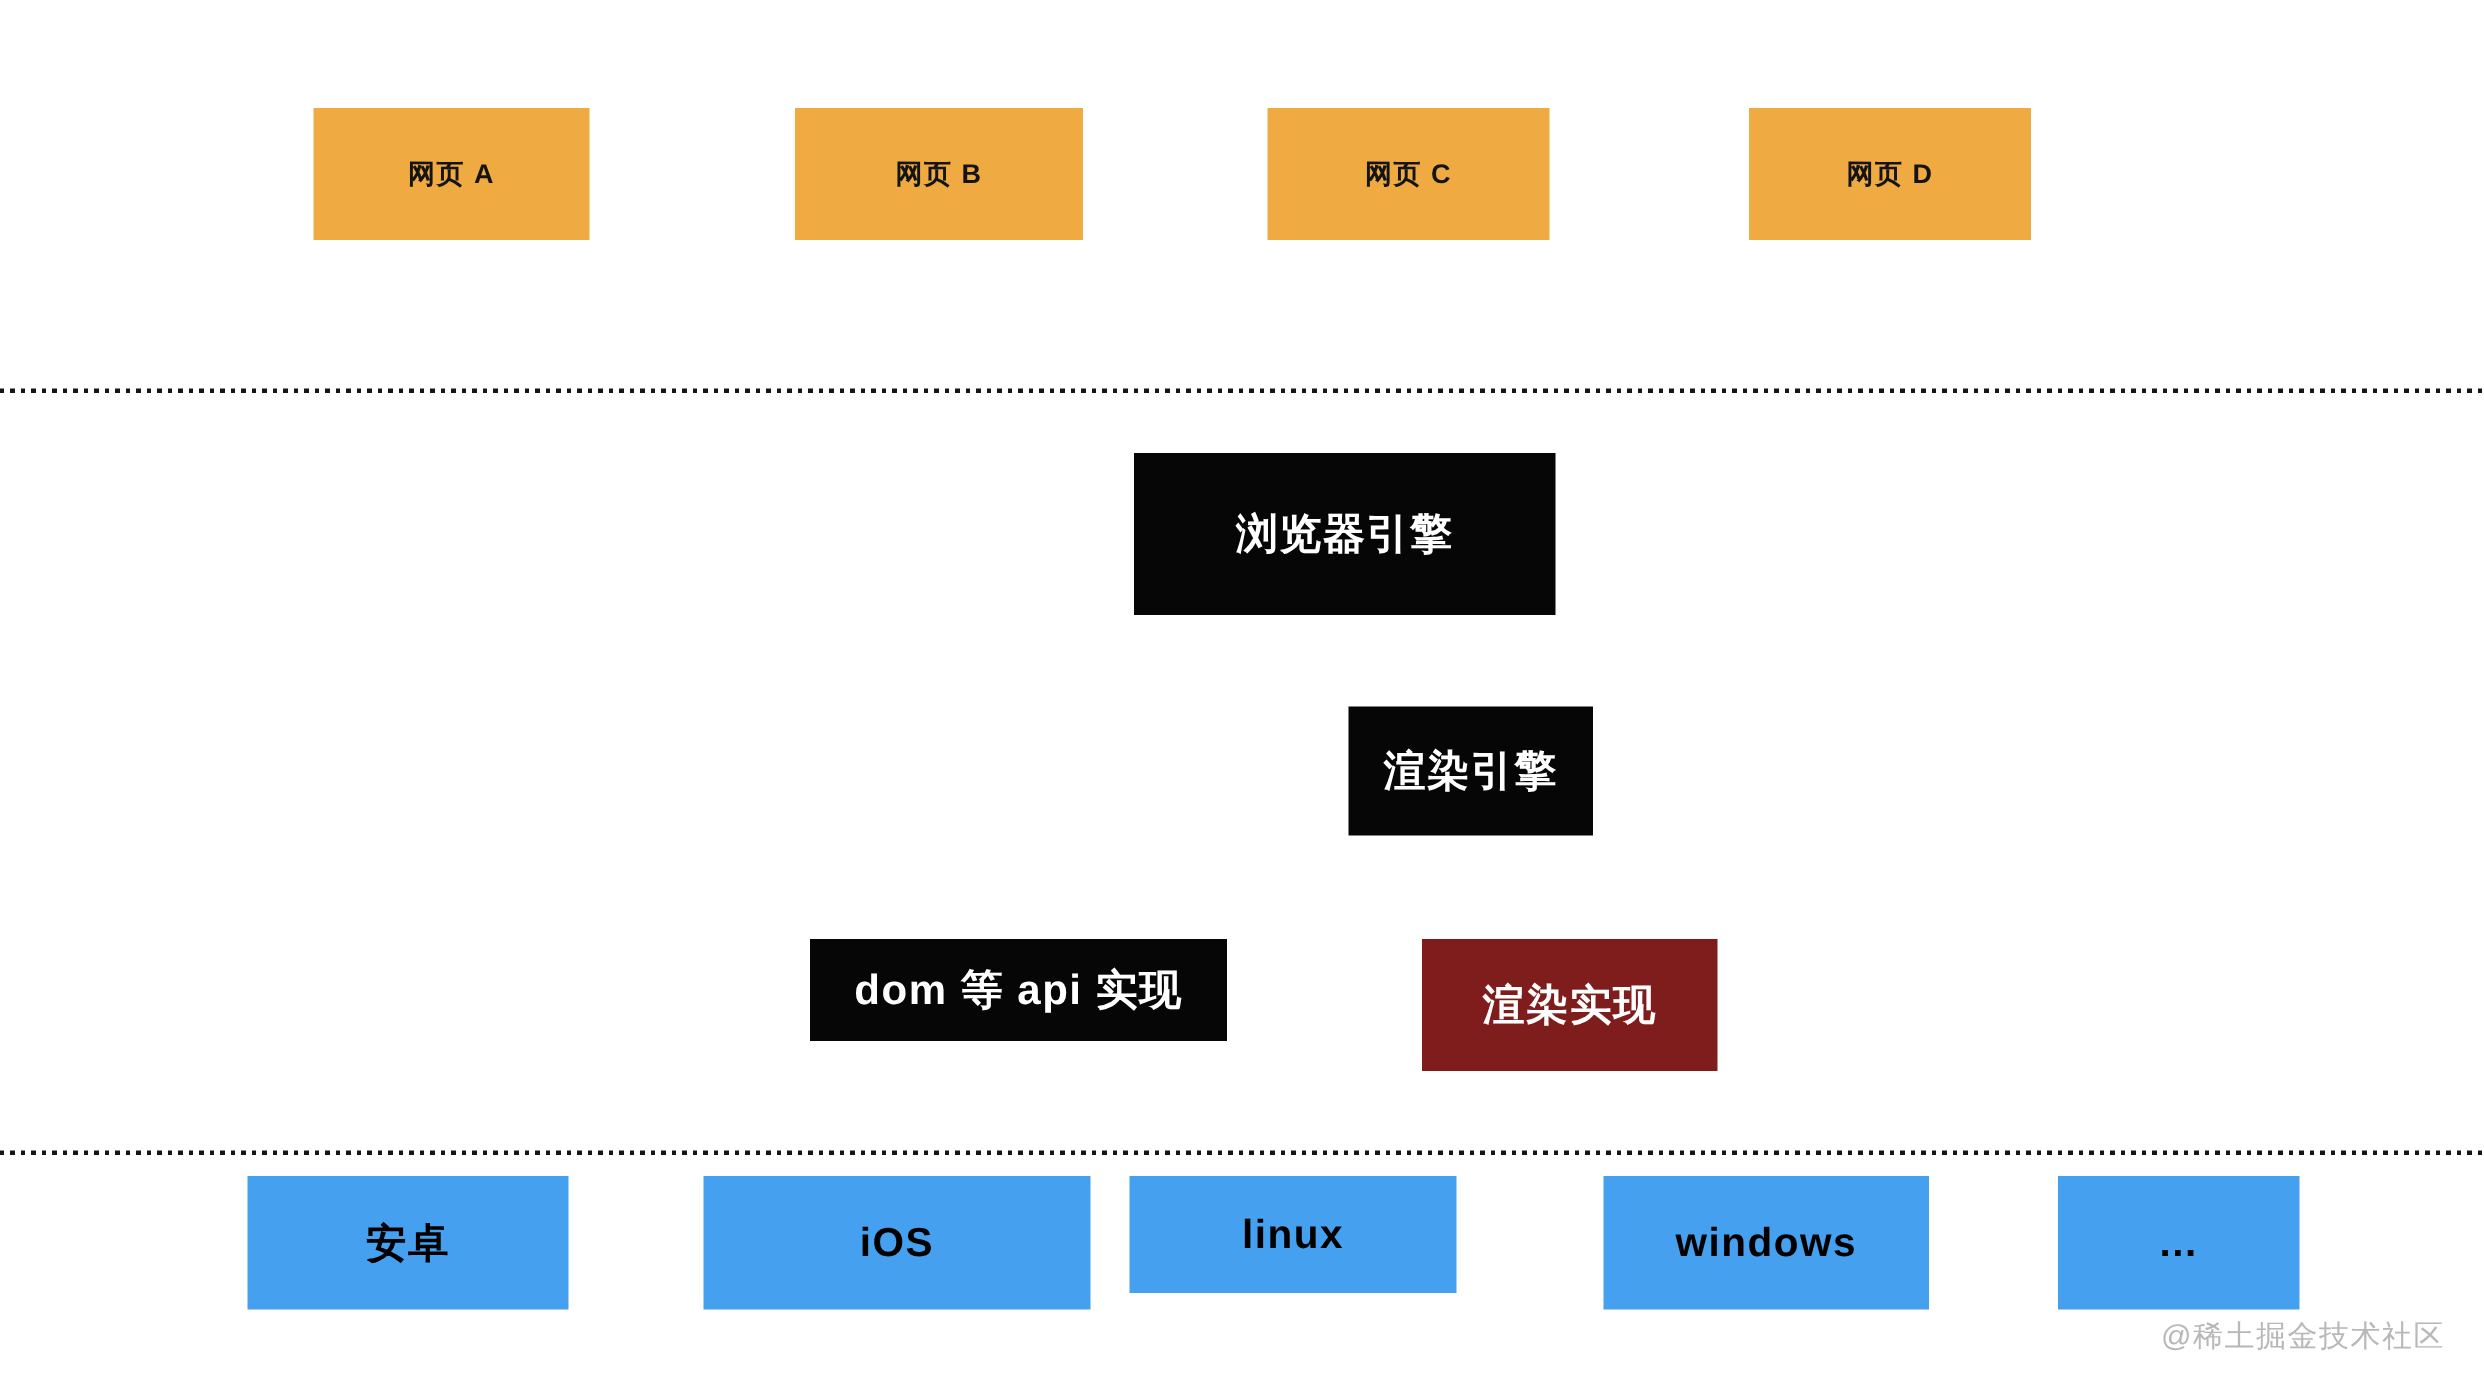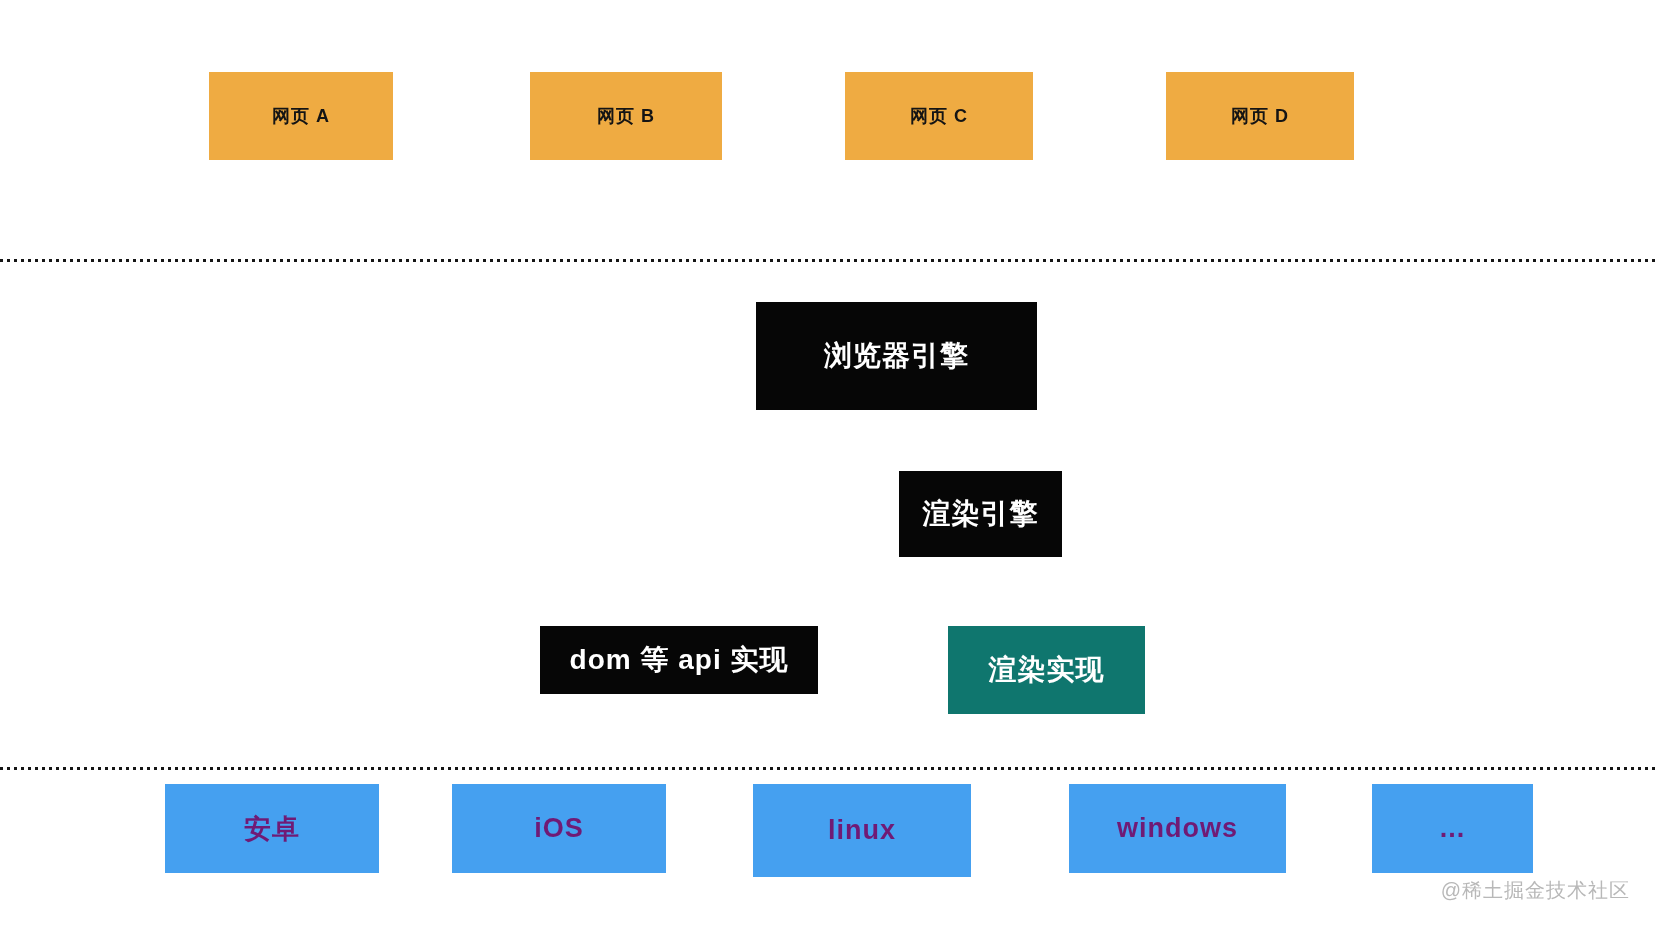--- a/index.html
+++ b/index.html
@@ -29,21 +29,21 @@
     color: #141414;
     font-size: 18px;
   }
   .engine-box {
     background: #060606;
     color: #ffffff;
     font-size: 28px;
   }
   .os-box {
     background: #45A0F0;
-    color: #701a75;
+    color: #000000;
     font-size: 27px;
   }
   .dotted-line {
     position: absolute;
     left: 0;
     right: 0;
     height: 3px;
     background-image: repeating-linear-gradient(to right, #151515 0 3px, transparent 3px 7px);
   }
   
@@ -55,22 +55,22 @@
   .line-1 { top: 259px; }
   .line-2 { top: 767px; }
   
   .box-browser-engine { left: 756px; top: 302px; width: 281px; height: 108px; }
   .box-js-engine      { left: 640px; top: 471px; width: 163px; height: 86px; }
   .box-render-engine  { left: 899px; top: 471px; width: 163px; height: 86px; }
   .box-dom-api        { left: 540px; top: 626px; width: 278px; height: 68px; }
   .box-render-impl    { left: 948px; top: 626px; width: 197px; height: 88px; }
   
   .box-os-android { left: 165px;  top: 784px; width: 214px; height: 89px; }
-  .box-os-ios     { left: 452px;  top: 784px; width: 214px; height: 89px; text-align: center; }
-  .box-os-linux   { left: 753px;  top: 784px; width: 218px; height: 93px; }
+  .box-os-ios     { left: 469px;  top: 784px; width: 258px; height: 89px; text-align: center; }
+  .box-os-linux   { left: 753px;  top: 784px; width: 218px; height: 78px; }
   .box-os-windows { left: 1069px; top: 784px; width: 217px; height: 89px; }
   .box-os-more    { left: 1372px; top: 784px; width: 161px; height: 89px; }
   .watermark {
     position: absolute;
     right: 26px;
     bottom: 22px;
     font-size: 20px;
     color: #B8B8B8;
     font-weight: normal;
     letter-spacing: 1px;
@@ -98,21 +98,21 @@
 
   <div class="box engine-box box-browser-engine" style="background: rgb(6, 6, 6);">
     <span>浏览器引擎</span>
   </div>
   <div class="box engine-box box-render-engine" style="background: rgb(6, 6, 6);">
     <span>渲染引擎</span>
   </div>
   <div class="box engine-box box-dom-api" style="background: rgb(6, 6, 6);">
     <span>dom 等 api 实现</span>
   </div>
-  <div class="box engine-box box-render-impl" style="background: #0f766e;">
+  <div class="box engine-box box-render-impl" style="background: #7f1d1d;">
     <span>渲染实现</span>
   </div>
 
   <div class="dotted-line line-2"></div>
 
   <div class="box os-box box-os-android" style="background: rgb(69, 160, 240);">
     <span>安卓</span>
   </div>
   <div class="box os-box box-os-ios" style="background: rgb(69, 160, 240);">
     <span>iOS</span>

